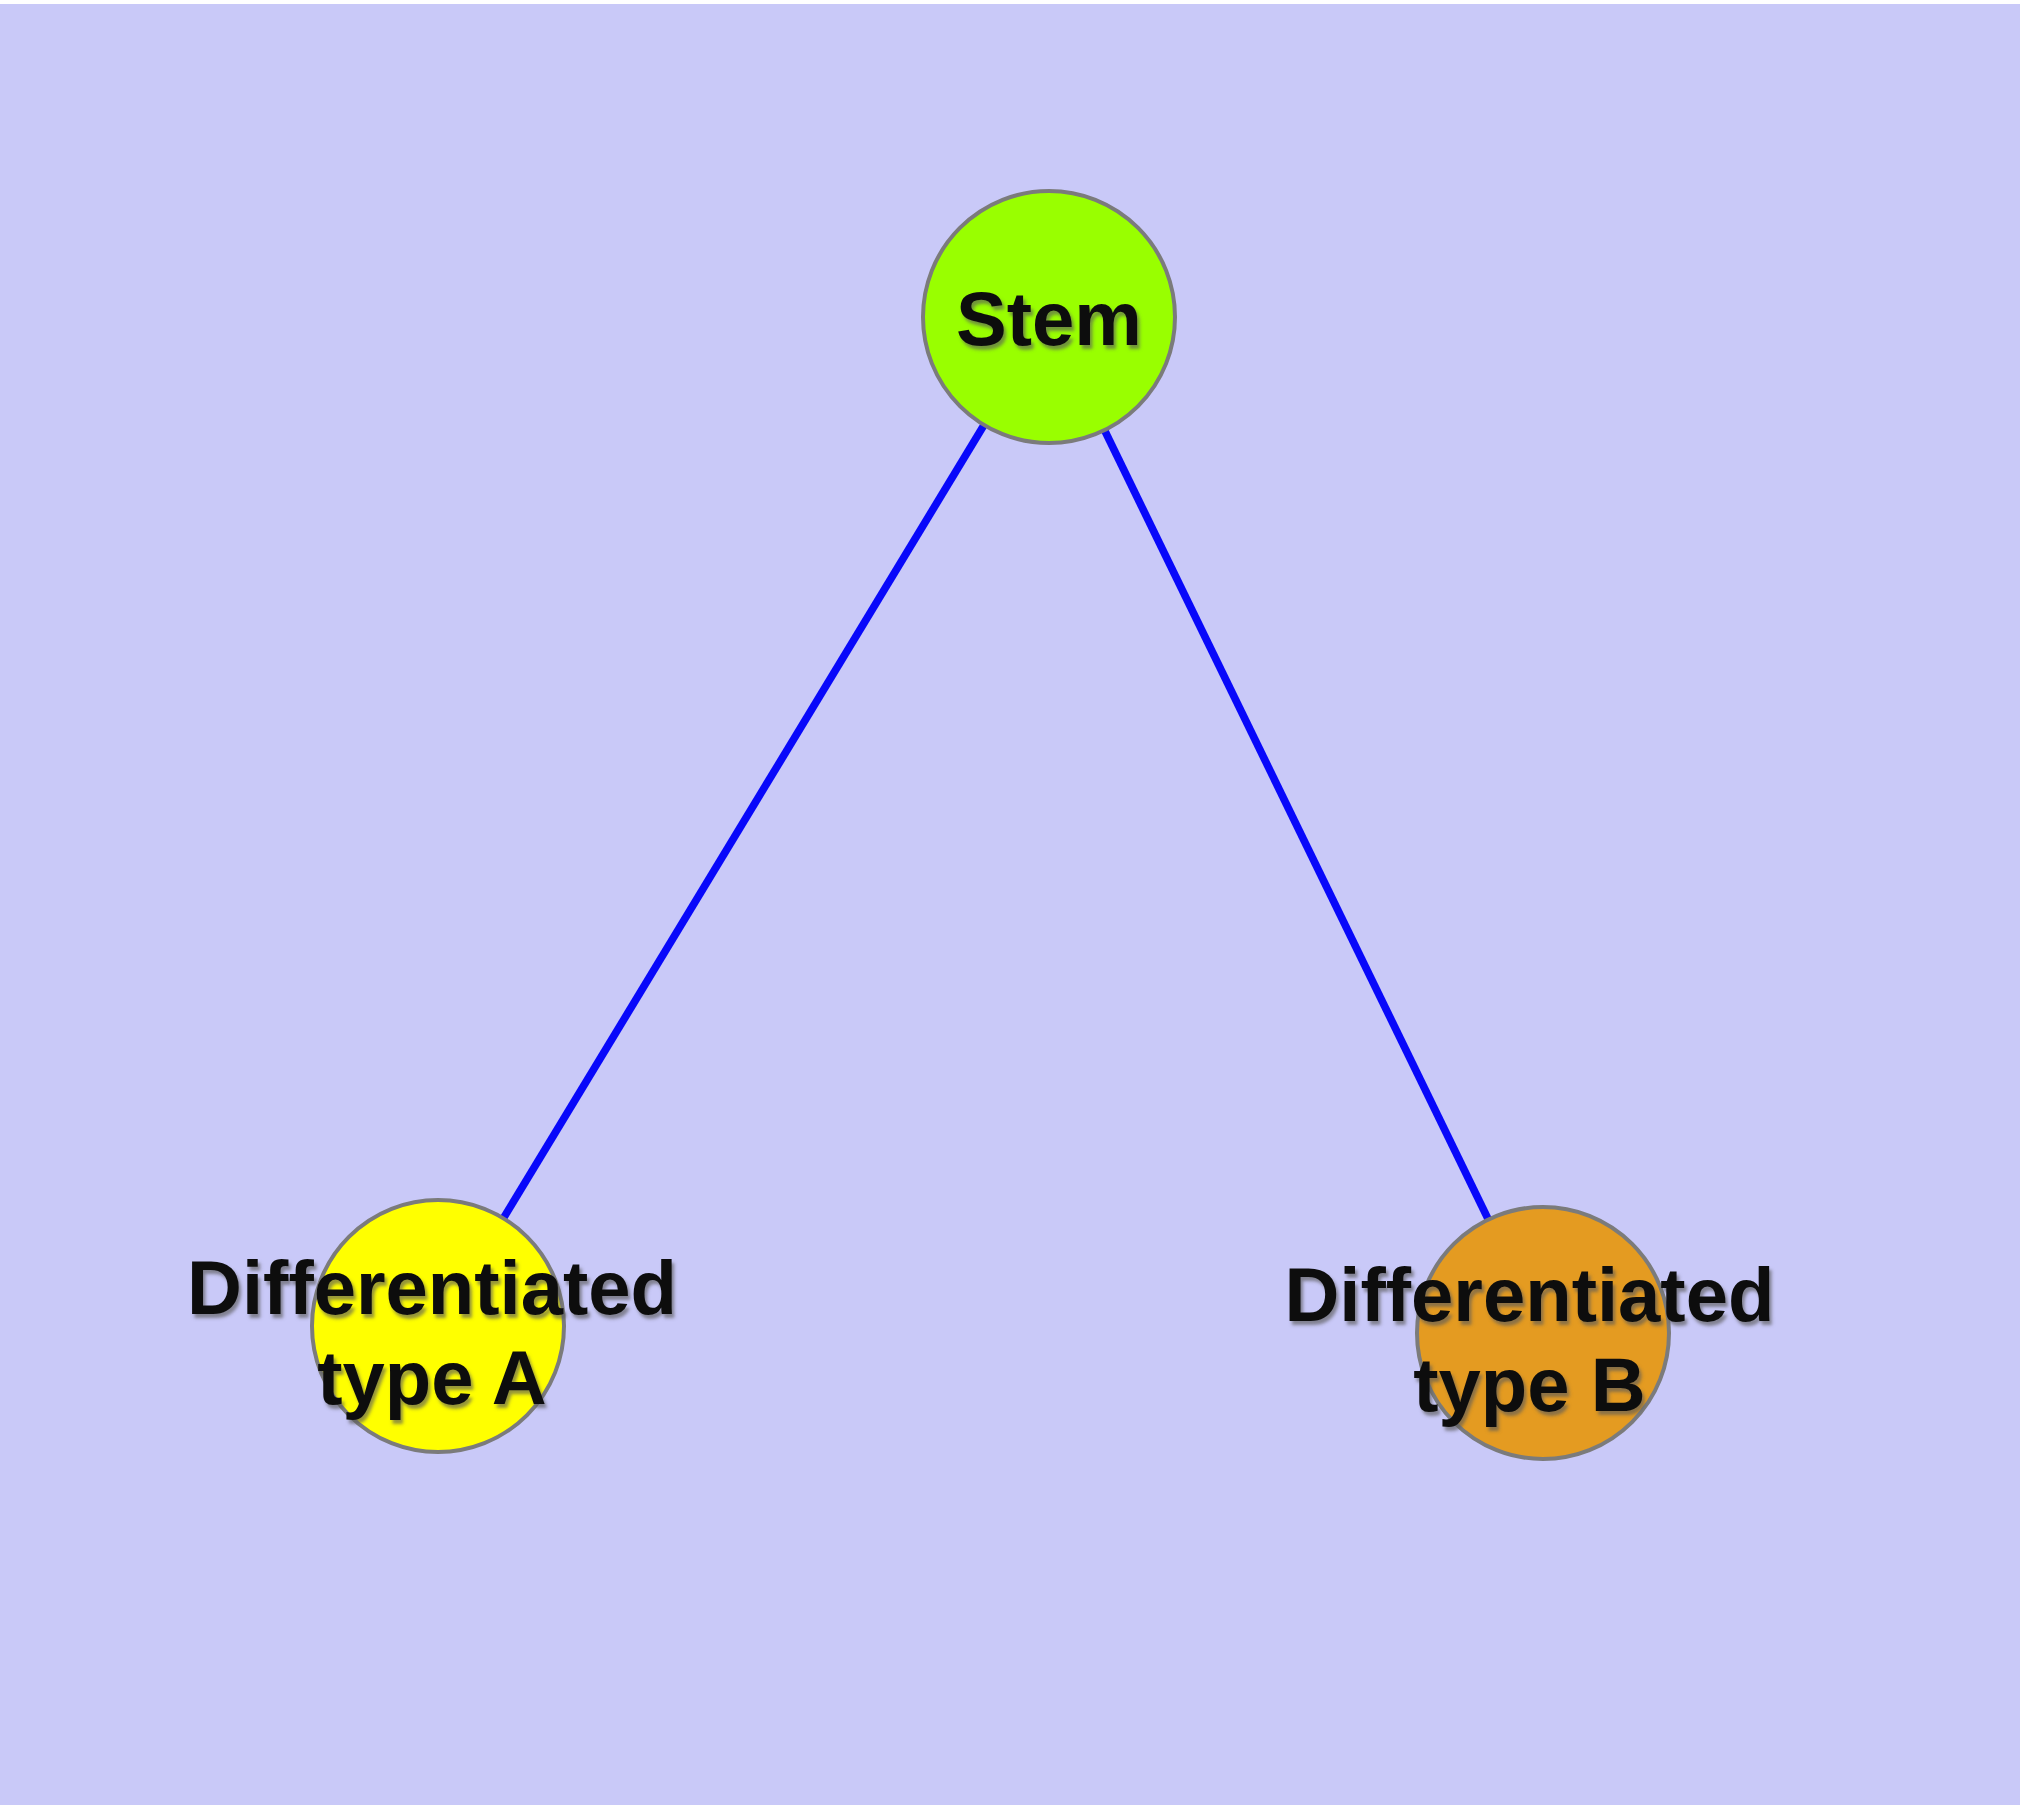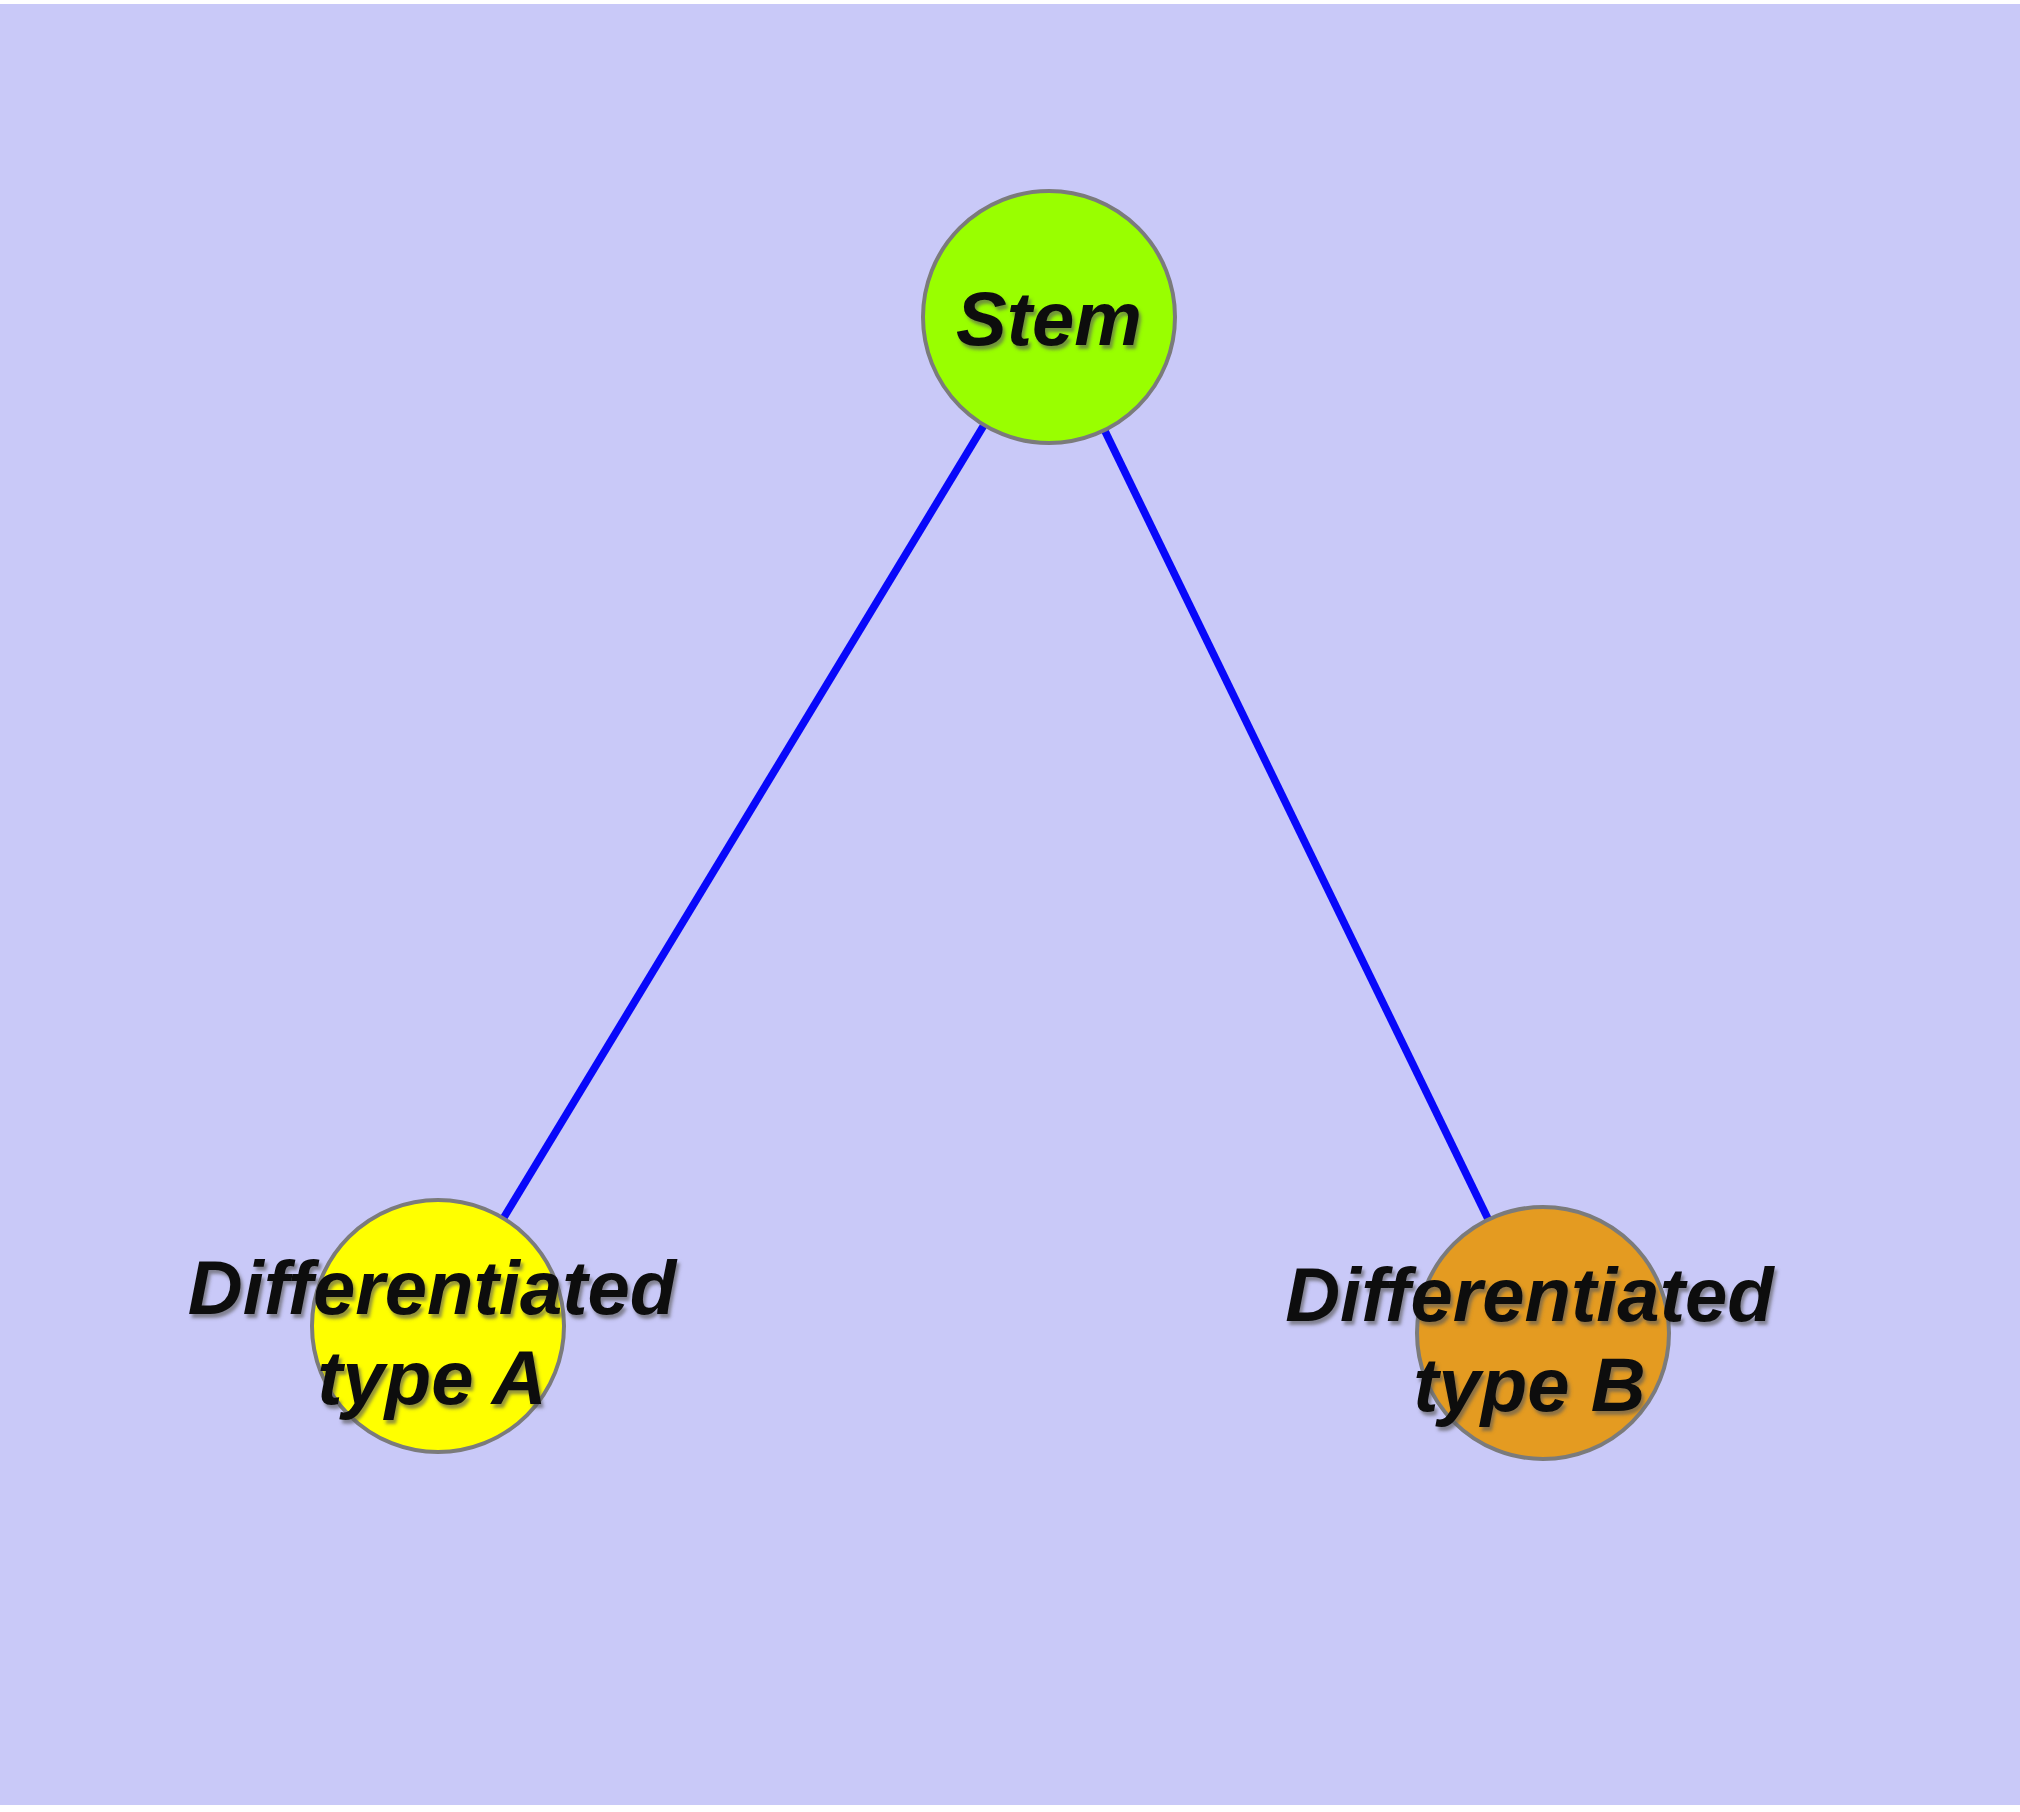--- a/index.html
+++ b/index.html
@@ -60,21 +60,20 @@
     position: absolute;
     transform: translate(-50%, -50%);
     white-space: pre-line;
     text-align: center;
     font-weight: bold;
     font-size: 76px;
     line-height: 90px;
     color: #0d0d0d;
     text-shadow: 2.5px 4.2px 3.4px rgba(90, 90, 90, 0.65);
     pointer-events: none;
-    font-style: italic;
   }
   .node-stem   { left: 1049px; top: 317px; }
   .node-type-a { left: 438px;  top: 1326px; }
   .node-type-b { left: 1543px; top: 1333px; }
 
   .node-stem .node-label   { left: 0px;   top: 1.7px; }
   .node-type-a .node-label { left: -6px;  top: 6.8px; }
   .node-type-b .node-label { left: -13.6px; top: 6.8px; }
 </style>
 </head>

